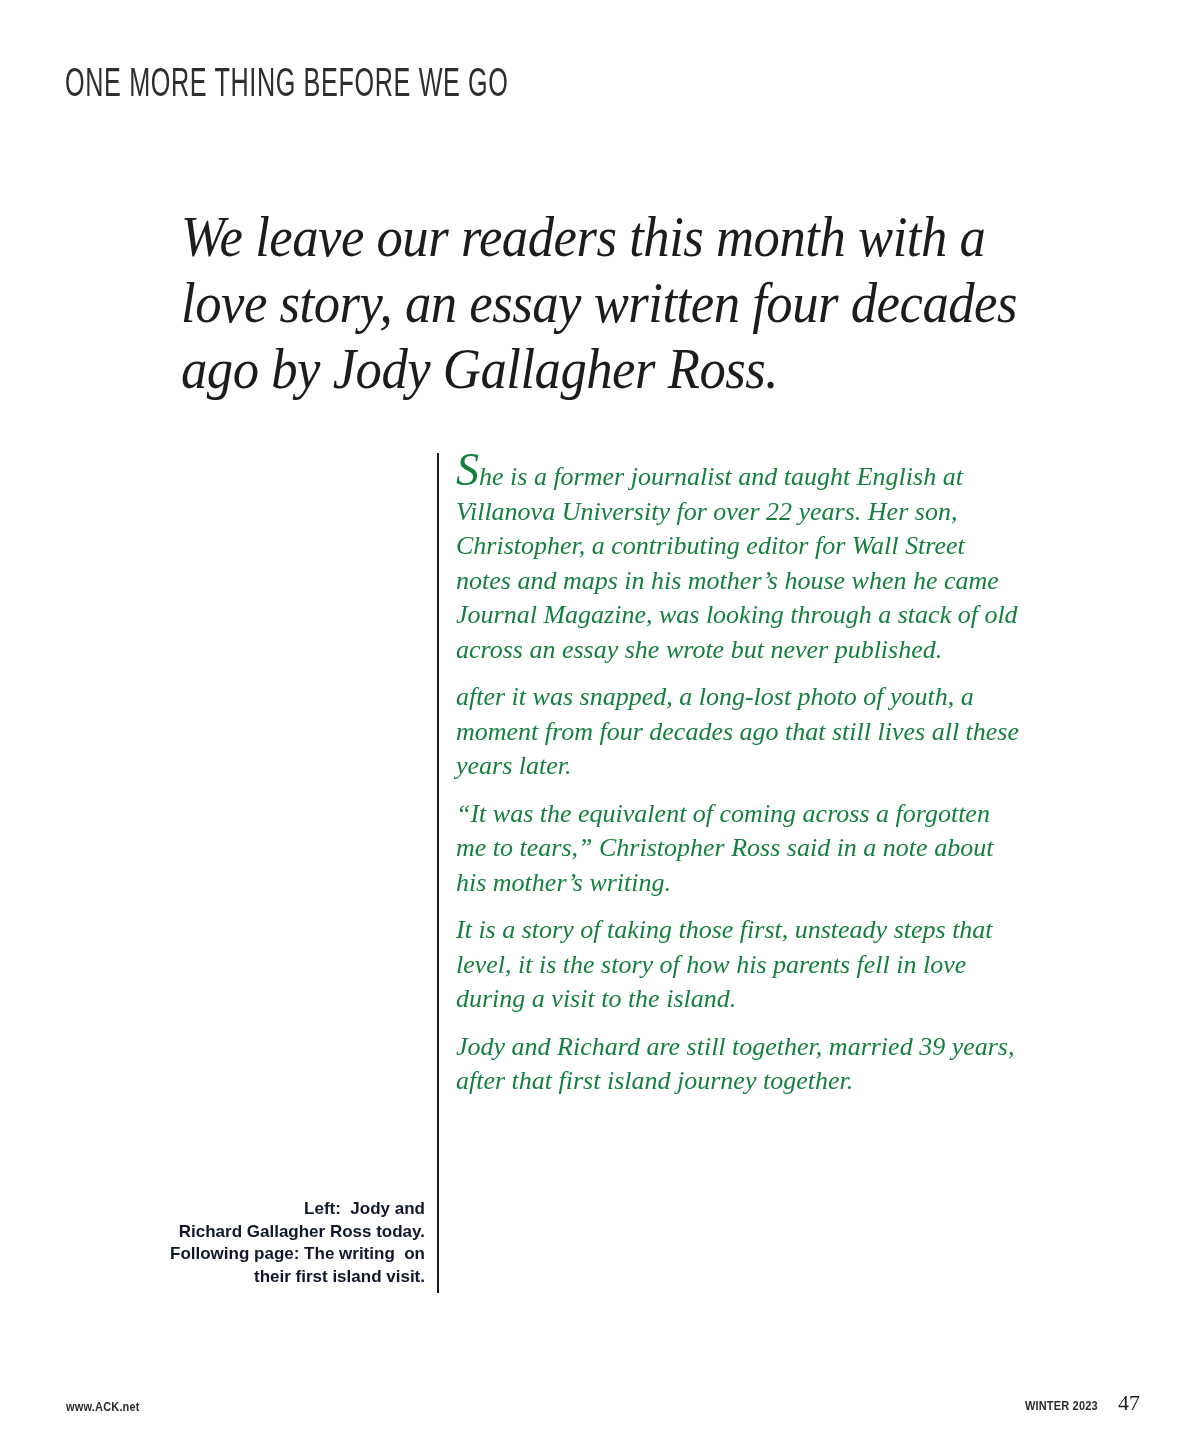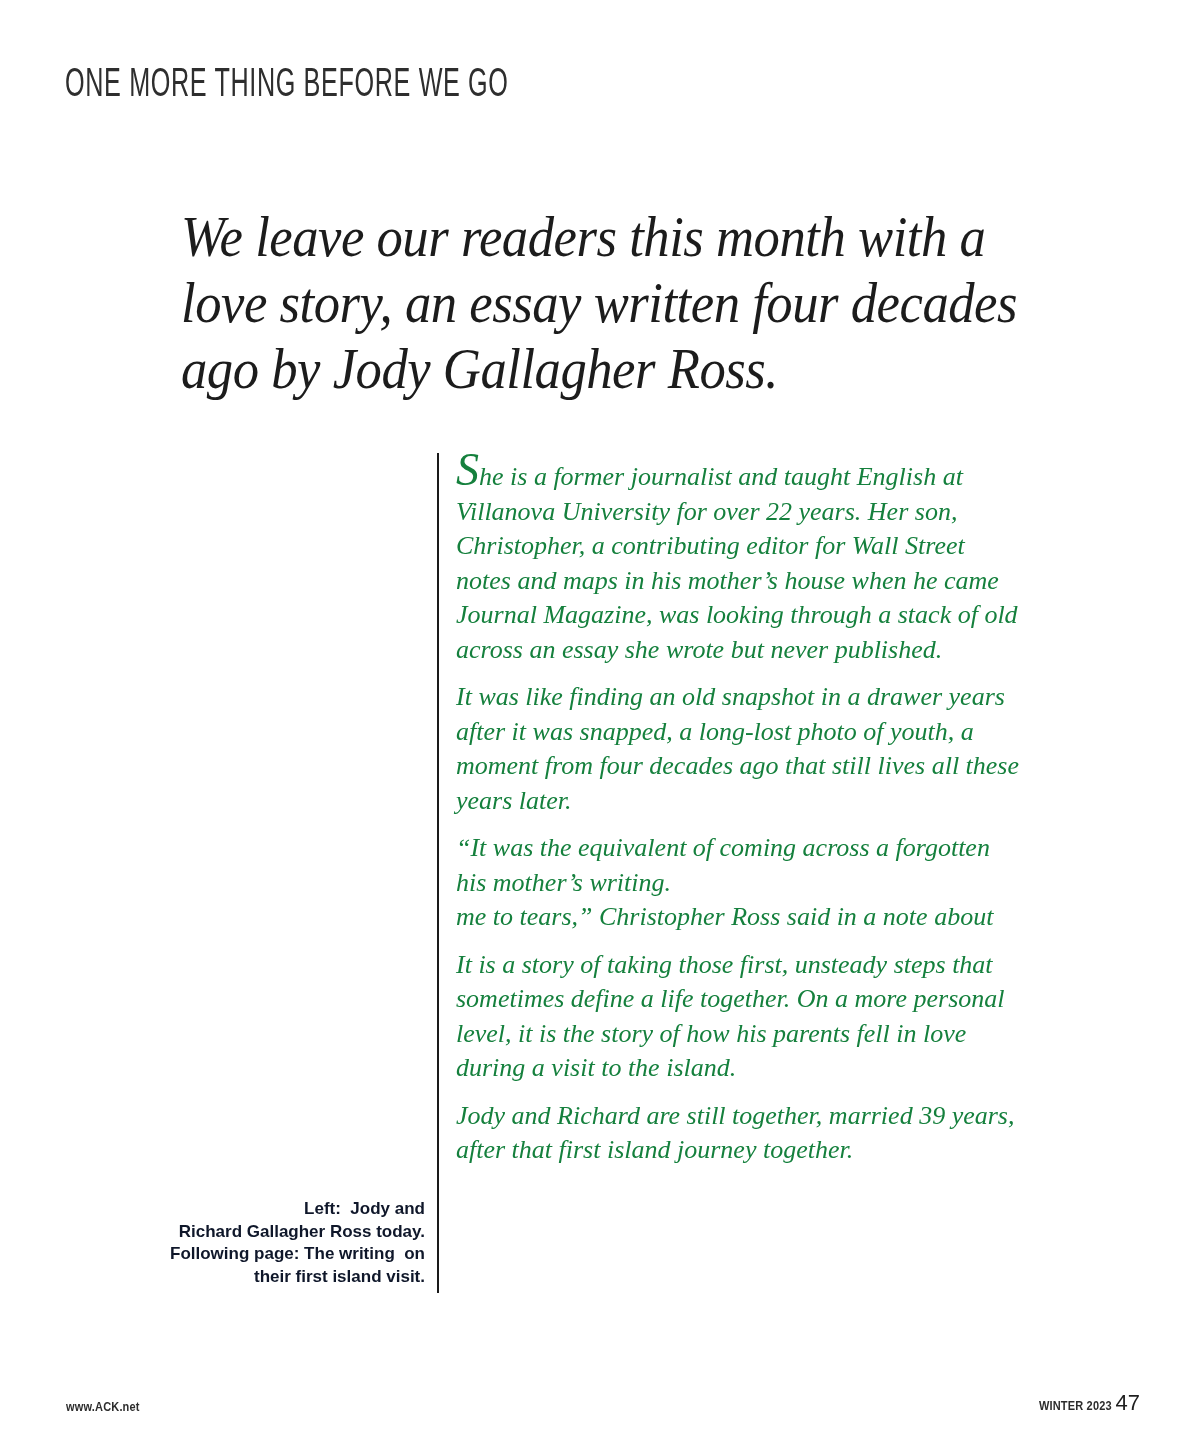--- a/index.html
+++ b/index.html
@@ -99,33 +99,33 @@
     color: #2d2d2d;
     transform: scaleX(0.88);
     transform-origin: left top;
   }
   .footer-right {
     position: absolute;
     right: 60px;
     top: 1390px;
     display: flex;
     align-items: baseline;
-    gap: 4px;
+    gap: 20px;
   }
   .footer-issue {
     font-family: "Liberation Sans", sans-serif;
     font-weight: 700;
     font-size: 12.5px;
     letter-spacing: 0.2px;
     color: #2d2d2d;
     transform: scaleX(0.88);
     transform-origin: right bottom;
   }
   .footer-pagenum {
-    font-family: Liberation Sans, sans-serif;
+    font-family: Liberation Serif, serif;
     font-weight: 400;
     font-size: 22px;
     color: #1f1f1f;
   }
 </style>
 </head>
 <body>
 
 <div class="page">
 
@@ -142,33 +142,31 @@
   <div class="body-col">
     <p class="para">
       <span class="text-line"><span class="drop-cap">S</span><span>he is a former journalist and taught English at</span></span>
       <span class="text-line">Villanova University for over 22 years. Her son,</span>
       <span class="text-line">Christopher, a contributing editor for Wall Street</span>
       <span class="text-line">notes and maps in his mother’s house when he came</span>
       <span class="text-line">Journal Magazine, was looking through a stack of old</span>
       <span class="text-line">across an essay she wrote but never published.</span>
     </p>
     <p class="para">
-      <span class="text-line">It was like finding an old snapshot in a drawer years</span>
       <span class="text-line">after it was snapped, a long-lost photo of youth, a</span>
       <span class="text-line">moment from four decades ago that still lives all these</span>
       <span class="text-line">years later.</span>
     </p>
     <p class="para">
       <span class="text-line">“It was the equivalent of coming across a forgotten</span>
+      <span class="text-line">me to tears,” Christopher Ross said in a note about</span>
       <span class="text-line">his mother’s writing.</span>
-      <span class="text-line">me to tears,” Christopher Ross said in a note about</span>
     </p>
     <p class="para">
       <span class="text-line">It is a story of taking those first, unsteady steps that</span>
-      <span class="text-line">sometimes define a life together. On a more personal</span>
       <span class="text-line">level, it is the story of how his parents fell in love</span>
       <span class="text-line">during a visit to the island.</span>
     </p>
     <p class="para">
       <span class="text-line">Jody and Richard are still together, married 39 years,</span>
       <span class="text-line">after that first island journey together.</span>
     </p>
   </div>
 
   <div class="caption">

